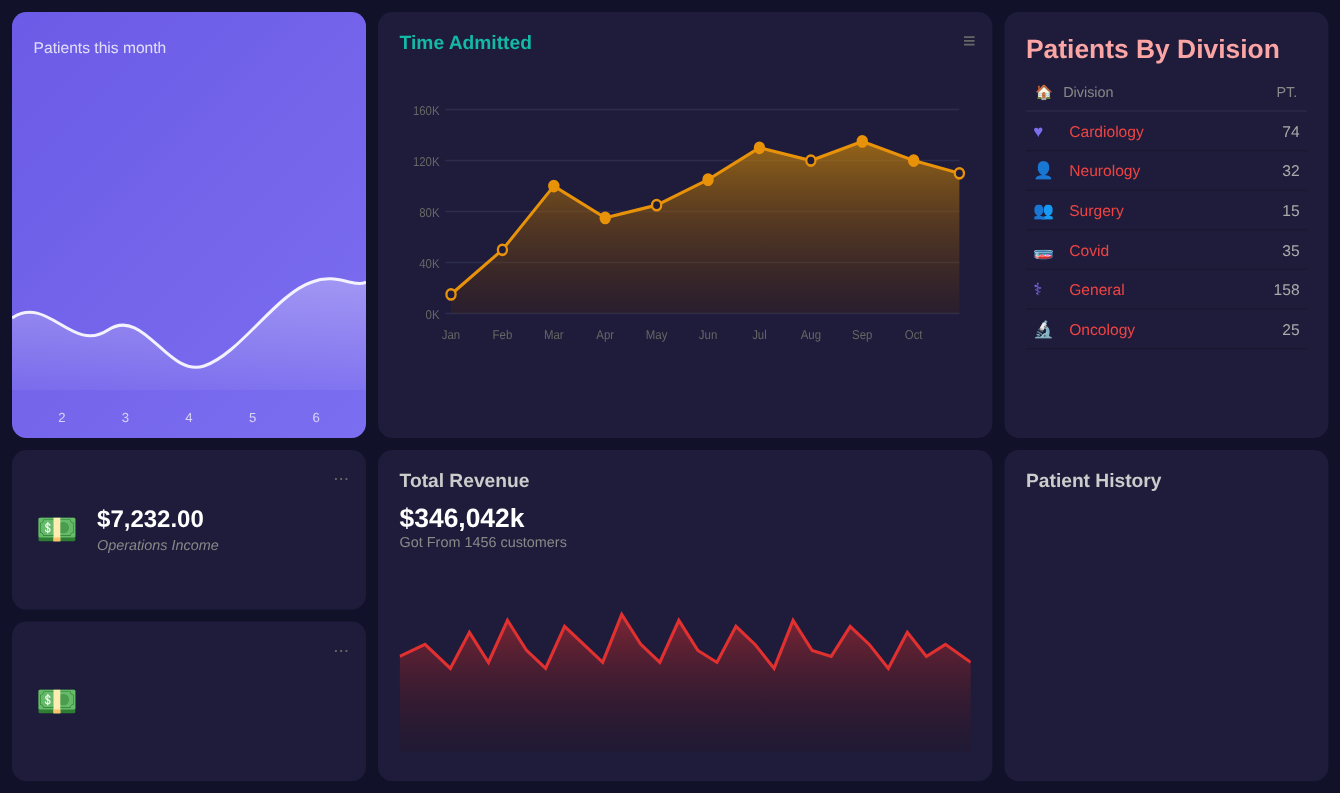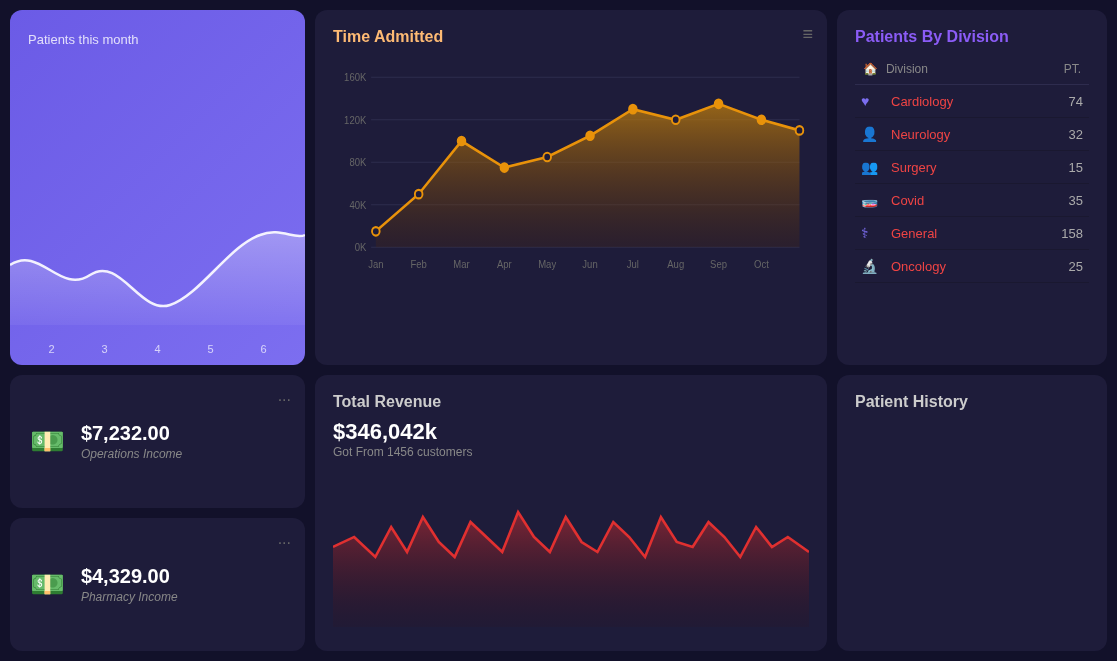--- a/index.html
+++ b/index.html
@@ -66,35 +66,35 @@
       color: rgba(255,255,255,0.7);
     }
     
     .card-time {
       grid-column: 2;
       grid-row: 1;
     }
     .card-time .card-title {
       font-size: 16px;
       font-weight: 600;
-      color: #fdba74;
-      margin-bottom: 10px;
+      color: #14b8a6;
+      margin-bottom: 24px;
     }
     
     .card-division {
       grid-column: 3;
       grid-row: 1;
       overflow-y: auto;
       scrollbar-width: thin;
       scrollbar-color: #333 transparent;
     }
     .card-division .card-title {
-      font-size: 16px;
-      font-weight: 600;
-      color: #8b5cf6;
+      font-size: 22px;
+      font-weight: 600;
+      color: #fca5a5;
       margin-bottom: 12px;
     }
     .division-header {
       display: flex;
       justify-content: space-between;
       padding: 4px 8px 8px 8px;
       color: #888;
       font-size: 12px;
       border-bottom: 1px solid #2e2c4e;
     }
@@ -357,24 +357,20 @@
       <span class="dots-menu">...</span>
       <div class="income-icon">💵</div>
       <div class="income-info">
         <div class="income-amount">$7,232.00</div>
         <div class="income-label">Operations Income</div>
       </div>
     </div>
     <div class="income-card">
       <span class="dots-menu">...</span>
       <div class="income-icon">💵</div>
-      <div class="income-info">
-        <div class="income-amount">$4,329.00</div>
-        <div class="income-label">Pharmacy Income</div>
-      </div>
     </div>
   </div>
 
   <div class="card card-revenue">
     <div class="card-title">Total Revenue</div>
     <div class="revenue-amount">$346,042k</div>
     <div class="revenue-sub">Got From 1456 customers</div>
     <div style="flex:1; width:100%; position:relative; height:160px;">
       <svg width="100%" height="100%" viewBox="0 0 450 160" preserveAspectRatio="none">
         <defs>

